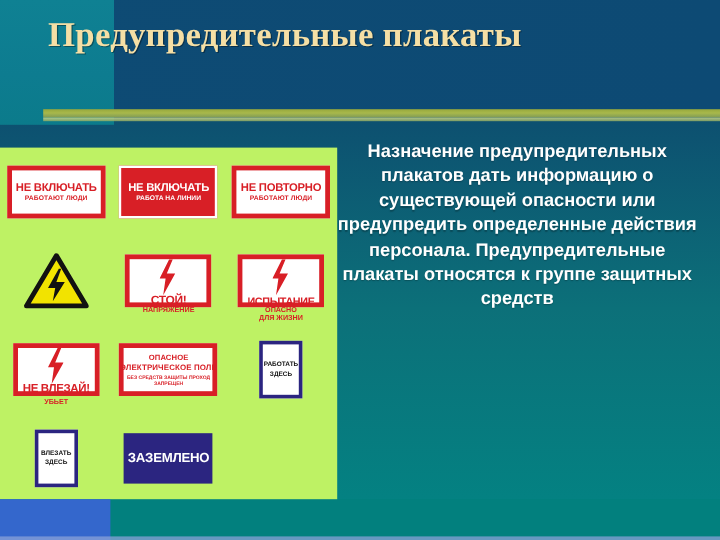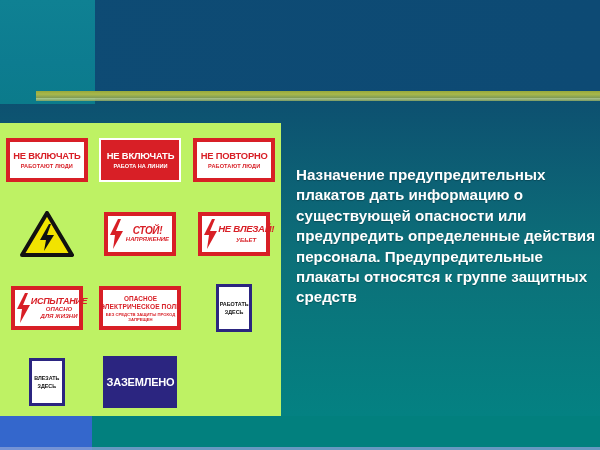--- a/index.html
+++ b/index.html
@@ -55,26 +55,26 @@
     position:absolute;left:40px;top:14px;width:545px;
     font-family:"Liberation Serif", serif;
     font-weight:bold;font-size:29px;line-height:31px;
     color:#f5dfa5;
     letter-spacing:.2px;
     text-shadow:1px 1px 0 rgba(0,0,0,.35);
   }
 
   
   .body-text{
-    position:absolute;left:296px;top:117px;width:300px;
+    position:absolute;left:281px;top:117px;width:300px;
+    text-align:center;
     color:#ffffff;
     font-size:15.2px;line-height:20.4px;
     font-weight:bold;
     text-shadow:0 1px 1px rgba(0,0,0,.25);
-    margin-top:48px;
   }
 
   
   .panel{
     position:absolute;left:0px;top:123px;width:281px;height:296px;
     background:#bef264;
   }
   .grid{
     position:absolute;inset:0;
     display:grid;
@@ -124,24 +124,23 @@
   .sign-redfill .l2{
     color:#ffffff;font-weight:bold;font-size:5.6px;line-height:7px;
     margin-top:2px;white-space:nowrap;
   }
 
   
   .sign-bolt{
     width:72px;height:44px;
     border:4px solid #d81f26;
     background:#ffffff;
-    display:flex;flex-direction:row;
+    display:flex;flex-direction:column;
     align-items:center;justify-content:flex-start;
     padding:0 2px;
-    font-style:italic;
   }
   .bolt{
     flex:0 0 auto;width:13px;height:30px;margin-right:1px;
   }
   .sign-bolt .txt{
     flex:1 1 auto;display:flex;flex-direction:column;
     align-items:center;justify-content:center;
   }
   .sign-bolt .l1{
     color:#d81f26;font-weight:bold;font-size:9px;line-height:10px;
@@ -171,39 +170,40 @@
   .sign-blue .l1{
     color:#111111;font-weight:bold;font-size:5.4px;line-height:8px;
     white-space:nowrap;
   }
   .sign-blue .l2{
     color:#111111;font-weight:bold;font-size:5.4px;line-height:8px;
     white-space:nowrap;
   }
   
   .sign-bluefill{
-    width:74px;height:52px;
+    width:74px;height:42px;
     background:#2b2580;
     display:flex;align-items:center;justify-content:center;
   }
   .sign-bluefill .l1{
     color:#ffffff;font-weight:bold;font-size:11px;line-height:12px;
     letter-spacing:-.2px;white-space:nowrap;
   }
 </style>
 </head>
 <body>
 
 <div class="slide">
 
   <div class="bg-base"></div>
   <div class="bg-body-grad"></div>
   <div class="header-band"></div>
   <div class="header-left-teal"></div>
 
+  <div class="title">Предупредительные плакаты</div>
 
   <div class="title-underline"></div>
   <div class="title-underline second"></div>
 
   <div class="body-text">Назначение предупредительных плакатов дать информацию о существующей опасности или предупредить определенные действия персонала. Предупредительные плакаты относятся к группе защитных средств</div>
 
   <div class="panel">
     <div class="grid">
 
       <div class="cell">
@@ -238,50 +238,50 @@
       </div>
 
       <div class="cell">
         <div class="sign sign-bolt">
           <svg class="bolt" viewBox="0 0 13 30">
             <polygon points="8,0 0,16 5,16 3,30 13,12 6,12 11,0" fill="#d81f26"></polygon>
           </svg>
           <div class="txt">
             <div class="l1" style="font-size:10px">СТОЙ!</div>
             <div class="l2">НАПРЯЖЕНИЕ</div>
-          </div>
-        </div>
-      </div>
-
-      <div class="cell">
-        <div class="sign sign-bolt">
-          <svg class="bolt" viewBox="0 0 13 30">
-            <polygon points="8,0 0,16 5,16 3,30 13,12 6,12 11,0" fill="#d81f26"></polygon>
-          </svg>
-          <div class="txt">
-            <div class="l1" style="font-size:9.6px">НЕ ВЛЕЗАЙ!</div>
-            <div class="l2" style="margin-top:3px">УБЬЕТ</div>
           </div>
         </div>
       </div>
 
       <div class="cell">
         <div class="sign sign-bolt">
           <svg class="bolt" viewBox="0 0 13 30">
             <polygon points="8,0 0,16 5,16 3,30 13,12 6,12 11,0" fill="#d81f26"></polygon>
           </svg>
           <div class="txt">
             <div class="l1">ИСПЫТАНИЕ</div>
             <div class="l2">ОПАСНО</div>
             <div class="l3">ДЛЯ ЖИЗНИ</div>
           </div>
         </div>
       </div>
 
       <div class="cell">
+        <div class="sign sign-bolt">
+          <svg class="bolt" viewBox="0 0 13 30">
+            <polygon points="8,0 0,16 5,16 3,30 13,12 6,12 11,0" fill="#d81f26"></polygon>
+          </svg>
+          <div class="txt">
+            <div class="l1" style="font-size:9.6px">НЕ ВЛЕЗАЙ!</div>
+            <div class="l2" style="margin-top:3px">УБЬЕТ</div>
+          </div>
+        </div>
+      </div>
+
+      <div class="cell">
         <div class="sign sign-red">
           <div class="l2" style="font-size:6.4px;margin-top:0">ОПАСНОЕ</div>
           <div class="l2" style="font-size:6.6px;margin-top:1px">ЭЛЕКТРИЧЕСКОЕ ПОЛЕ</div>
           <div class="l3" style="font-size:4.2px;white-space:normal;text-align:center;line-height:5px;margin-top:2px;max-width:70px">БЕЗ СРЕДСТВ ЗАЩИТЫ ПРОХОД ЗАПРЕЩЕН</div>
         </div>
       </div>
 
       <div class="cell">
         <div class="sign sign-blue">
           <div class="l1">РАБОТАТЬ</div>

